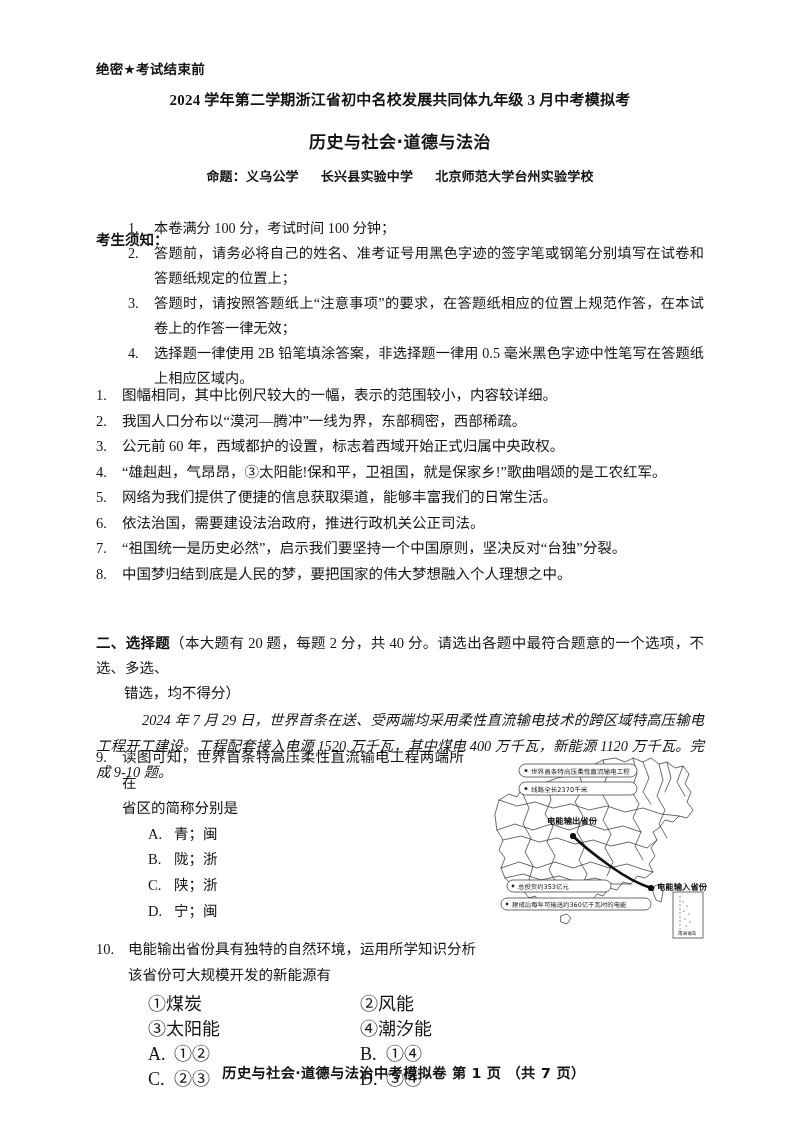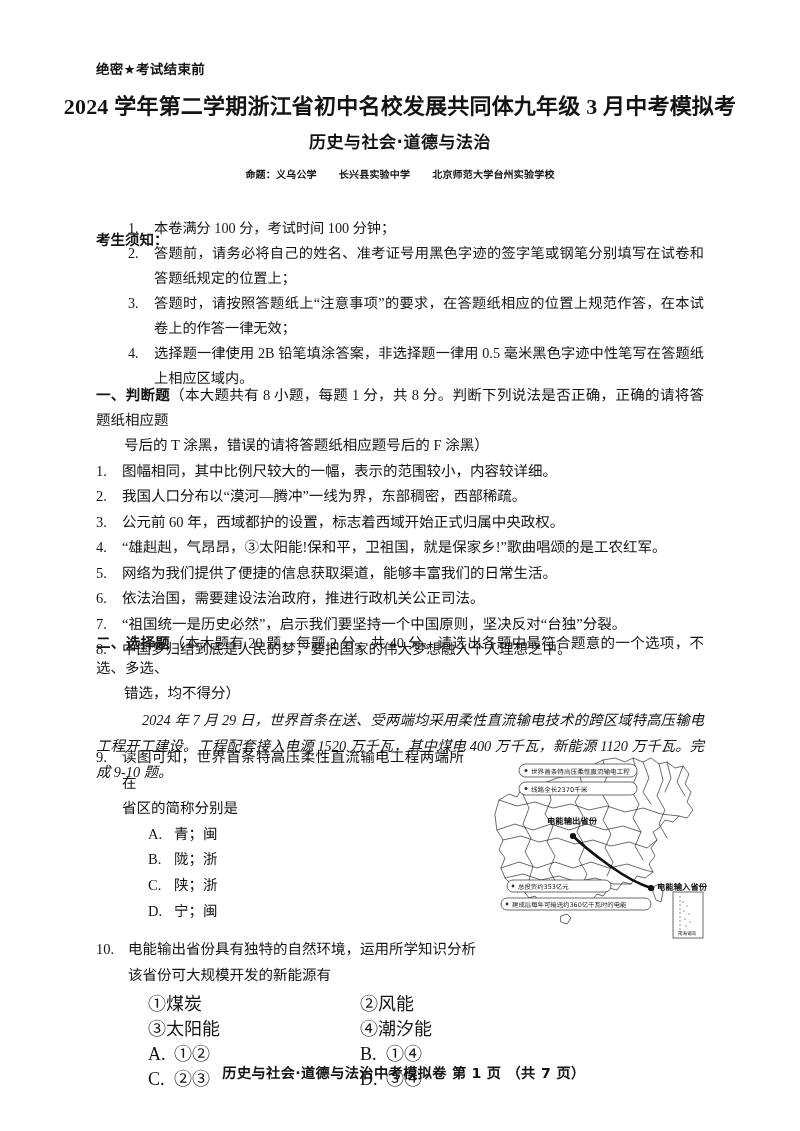--- a/index.html
+++ b/index.html
@@ -34,21 +34,21 @@
     font-weight: bold;
     letter-spacing: 0.3px;
     font-family: "DejaVu Sans", "Liberation Sans", sans-serif;
   }
 
   .main-title {
     position: absolute;
     left: 0; right: 0;
     top: 88px;
     text-align: center;
-    font-size: 22px;
+    font-size: 15px;
     font-weight: bold;
     letter-spacing: 0.2px;
     font-family: "Liberation Serif", "DejaVu Serif", serif;
   }
 
   .subject-title {
     position: absolute;
     left: 0; right: 0;
     top: 128px;
     text-align: center;
@@ -56,21 +56,21 @@
     font-weight: bold;
     letter-spacing: 0.5px;
     font-family: "DejaVu Sans", "Liberation Sans", sans-serif;
   }
 
   .authors {
     position: absolute;
     left: 0; right: 0;
     top: 166px;
     text-align: center;
-    font-size: 10px;
+    font-size: 13px;
     font-weight: bold;
     letter-spacing: 0.2px;
   }
   .authors .gap { display: inline-block; width: 22px; }
 
   .notice-head {
     position: absolute;
     left: 96px;
     top: 196px;
     font-size: 14.5px;
@@ -240,24 +240,20 @@
       <span class="num">3.</span>
       <span>答题时，请按照答题纸上“注意事项”的要求，在答题纸相应的位置上规范作答，在本试卷上的作答一律无效；</span>
     </li>
     <li>
       <span class="num">4.</span>
       <span>选择题一律使用 2B 铅笔填涂答案，非选择题一律用 0.5 毫米黑色字迹中性笔写在答题纸上相应区域内。</span>
     </li>
   </ul>
 
   <div class="section" style="top:383px;">
-    <div class="sec-head">
-      <span class="sec-label">一、判断题</span><span class="sec-body">（本大题共有 8 小题，每题 1 分，共 8 分。判断下列说法是否正确，正确的请将答题纸相应题</span>
-      <span class="cont sec-body">号后的 T 涂黑，错误的请将答题纸相应题号后的 F 涂黑）</span>
-    </div>
 
     <div class="q-line">
       <span class="qn">1.</span>
       <span>图幅相同，其中比例尺较大的一幅，表示的范围较小，内容较详细。</span>
     </div>
     <div class="q-line">
       <span class="qn">2.</span>
       <span>我国人口分布以“漠河—腾冲”一线为界，东部稠密，西部稀疏。</span>
     </div>
     <div class="q-line">

